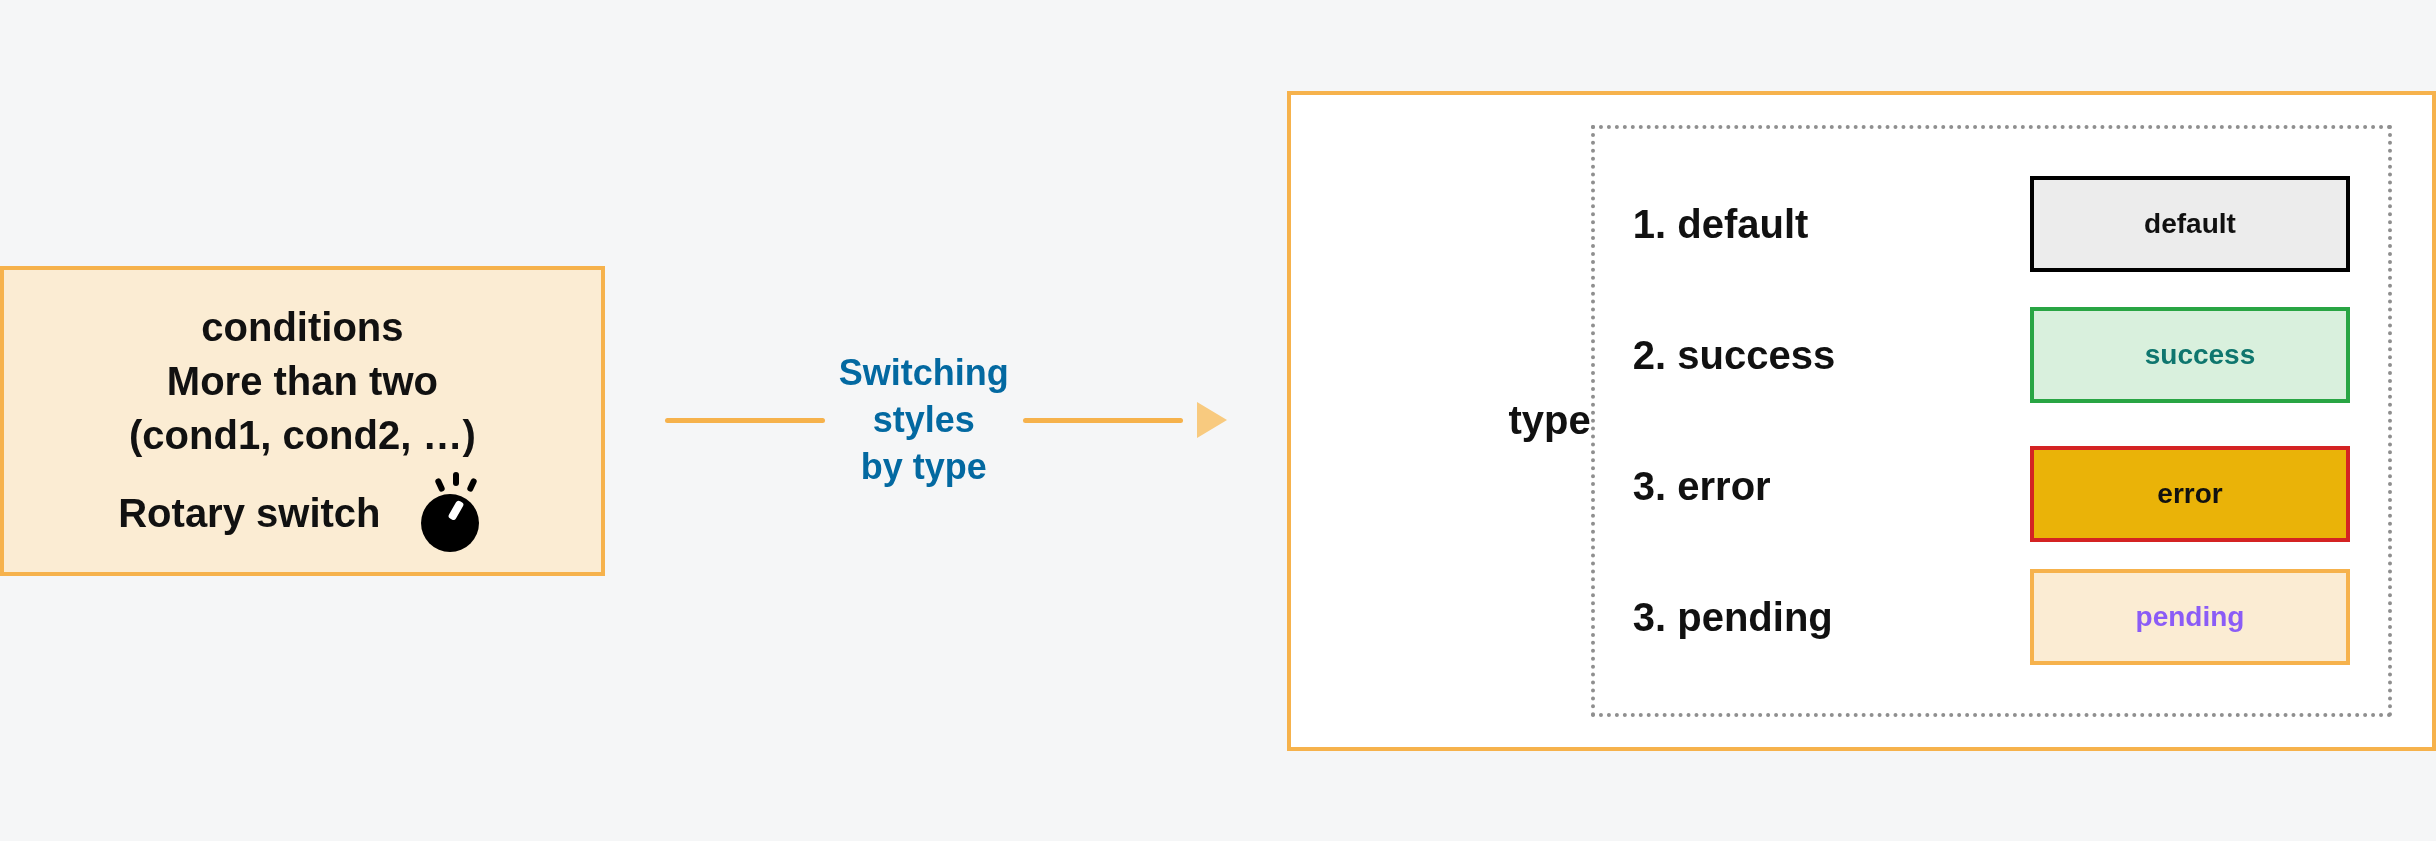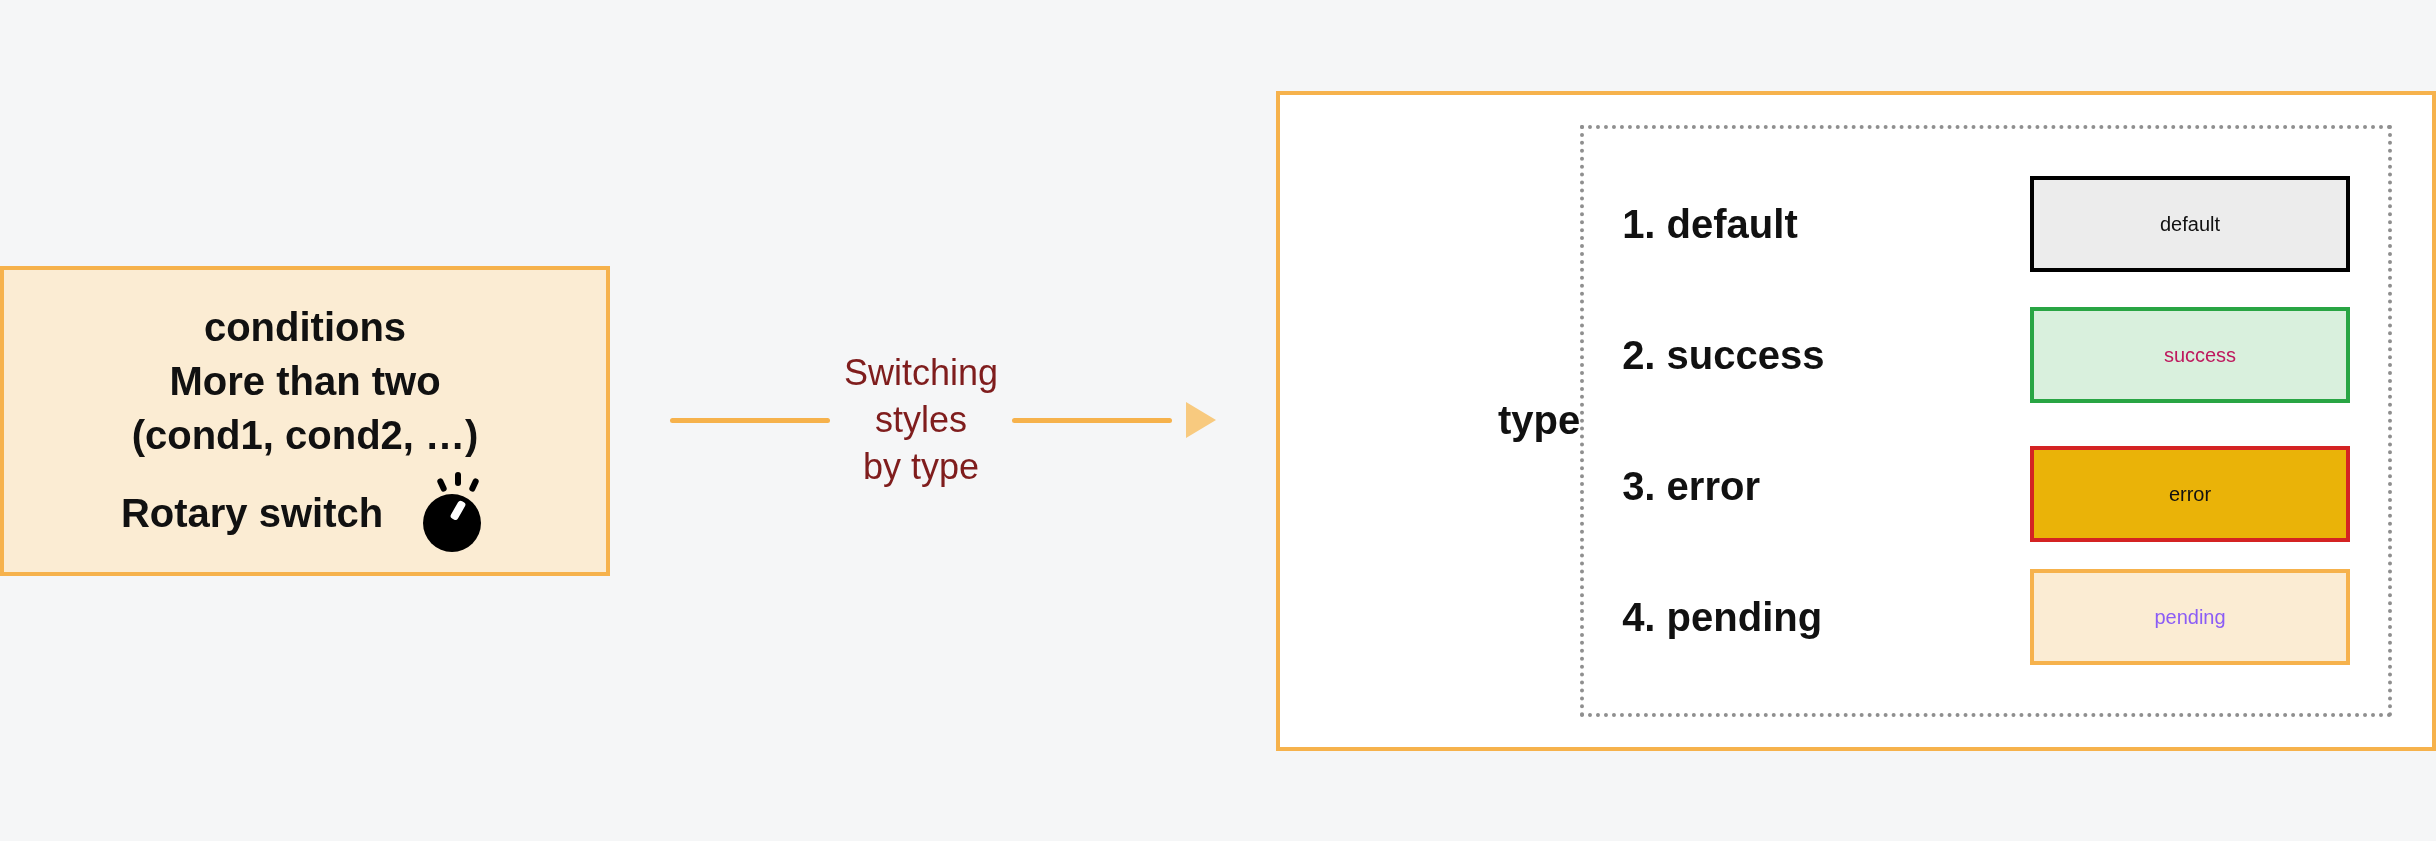--- a/index.html
+++ b/index.html
@@ -71,22 +71,22 @@
   }
   .knob .tick1 { left: 16px; top: -2px; transform: rotate(-25deg); }
   .knob .tick2 { left: 32px; top: -8px; }
   .knob .tick3 { left: 48px; top: -2px; transform: rotate(25deg); }
 
   
   .arrow-zone {
     display: flex;
     align-items: center;
     font-size: 36px;
-    font-weight: 400;
-    color: #7f1d1d;
+    font-weight: 700;
+    color: #0369a1;
     text-align: center;
     gap: 14px;
   }
   .arrow-seg {
     display: inline-block;
   }
   .arrow-line {
     width: 160px;
     height: 5px;
     background: #f6b24c;
@@ -134,27 +134,27 @@
   .entry-text {
     font-size: 40px;
     font-weight: 700;
     color: #111;
   }
   .swatch {
     height: 96px;
     display: flex;
     align-items: center;
     justify-content: center;
-    font-size: 20px;
-    font-weight: 400;
+    font-size: 28px;
+    font-weight: 700;
     border-width: 4px;
     border-style: solid;
   }
   .sw-default { background: #ececec; border-color: #000; color: #111; }
-  .sw-success { background: #d9f0dd; border-color: #29a544; color: #be185d; padding-left: 20px; }
+  .sw-success { background: #d9f0dd; border-color: #29a544; color: #0f766e; padding-left: 20px; }
   .sw-error   { background: #eab308; border-color: #d42323; color: #111; margin-top: 16px; }
   .sw-pending { background: #fbecd3; border-color: #f6b24c; color: #8b5cf6; }
 </style>
 </head>
 <body>
 
 <div class="left-box">
   <div>conditions</div>
   <div>More than two</div>
   <div>(cond1, cond2, …)</div>
@@ -184,16 +184,16 @@
   <div class="grid-shell">
     <div class="entry-text">1. default</div>
     <div class="swatch sw-default">default</div>
 
     <div class="entry-text">2. success</div>
     <div class="swatch sw-success">success</div>
 
     <div class="entry-text">3. error</div>
     <div class="swatch sw-error">error</div>
 
-    <div class="entry-text">4. pending</div>
+    <div class="entry-text">3. pending</div>
     <div class="swatch sw-pending">pending</div>
   </div>
 </div>
 
 </body></html>

